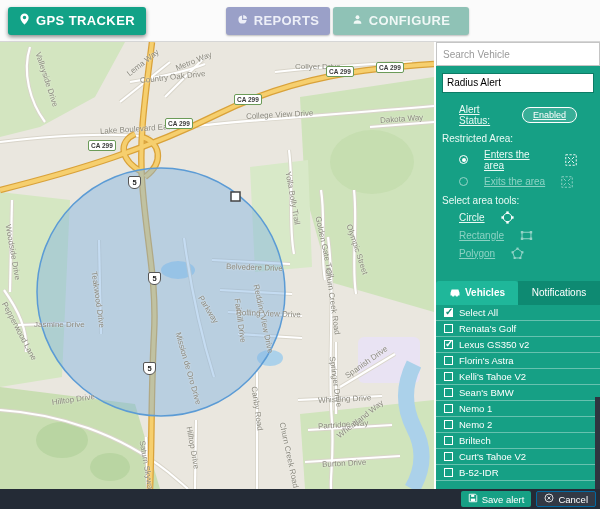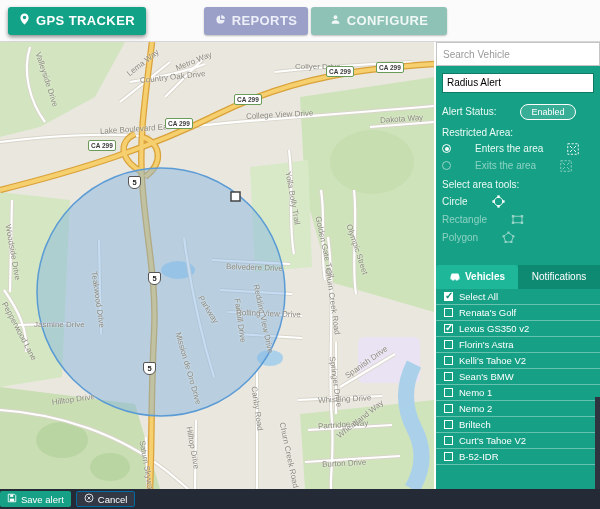--- a/index.html
+++ b/index.html
@@ -16,21 +16,21 @@
     flex:0 0 42px; background:#fbfbfb; border-bottom:1px solid #d6d6d6;
     display:flex; align-items:center; padding-left:8px;
   }
   .nav-btn {
     display:flex; align-items:center; justify-content:center; gap:6px;
     border:none; border-radius:3px; font-weight:bold; font-size:13px;
     letter-spacing:.4px; padding:0 10px; height:28px; cursor:pointer;
     font-family:inherit;
   }
   .nav-gps { background:#12a287; color:#fff; width:138px; box-shadow:0 2px 4px rgba(0,0,0,.45); }
-  .nav-reports { background:#9aa0c8; color:#edeff8; width:104px; margin-left:58px; box-shadow:0 1px 2px rgba(0,0,0,.25); }
+  .nav-reports { background:#9aa0c8; color:#edeff8; width:104px; margin-left:80px; box-shadow:0 1px 2px rgba(0,0,0,.25); }
   .nav-configure { background:#8fc2b6; color:#f0f8f6; width:136px; margin-left:3px; box-shadow:0 1px 2px rgba(0,0,0,.25); }
 
   
   .main { flex:1 1 auto; min-height:0; display:flex; position:relative; }
 
   
   .map { width:434px; position:relative; overflow:hidden; background:#eae7df; }
   .map-bg { position:absolute; left:0; top:0; width:434px; height:447px; }
   .map-overlays { position:absolute; inset:0; pointer-events:none; }
   .mlabel {
@@ -56,21 +56,21 @@
   .search {
     flex:0 0 24px; width:100%; border:1px solid #c5c5c5; outline:none;
     font-size:10px; padding:0 6px; font-family:inherit; color:#333;
   }
   .search::placeholder { color:#999; }
   .panel { padding:6px 6px 0 6px; color:#eafaf5; }
   .alert-name {
     width:100%; height:20px; border:1px solid #0d7c66; font-size:10px;
     padding:0 4px; margin-bottom:6px; font-family:inherit; outline:none;
   }
-  .srow { display:flex; align-items:center; gap:24px; margin:5px 0; font-size:10px; }
+  .srow { display:flex; align-items:center; gap:16px; margin:5px 17px; font-size:10px;text-decoration:underline; }
   .slabel { font-size:10px; margin:7px 0 3px 0; }
   .pill {
     background:rgba(255,255,255,.15); border:1px solid #fff; color:#fff;
     border-radius:9px; font-size:9px; padding:2px 10px; cursor:pointer; font-family:inherit;text-align:right;
   }
   .radio { width:9px; height:9px; border:1.5px solid #fff; border-radius:50%; position:relative; flex:0 0 auto; }
   .radio.sel::after { content:""; position:absolute; inset:1.5px; background:#fff; border-radius:50%; }
   .dim { opacity:.55; }
   .mini-icon { display:flex; align-items:center; }
   .opt-label { font-size:10px; }
@@ -97,21 +97,21 @@
   .cb.indeterminate { background:#fff; }
   .cb.indeterminate::after {
     content:"\2713"; position:absolute; top:-3px; left:0; color:#0e8a72;
     font-size:10px; font-weight:bold;
   }
   .vscroll { position:absolute; right:0; bottom:0; width:5px; height:92px; background:#2e3540; }
 
   
   .footer {
     flex:0 0 20px; background:#242b36; display:flex; align-items:center;
-    gap:5px; padding-right:12px;
+    justify-content:flex-end; gap:5px; padding-right:4px;
   }
   .fbtn {
     display:flex; align-items:center; gap:4px; height:16px; font-size:9.5px;
     color:#fff; border:none; border-radius:2px; padding:0 7px; cursor:pointer;
     font-family:inherit;
   }
   .fbtn.save { background:#16a085; }
   .fbtn.cancel { background:#323945; border:1px solid #0369a1; }
 </style>
 </head>

